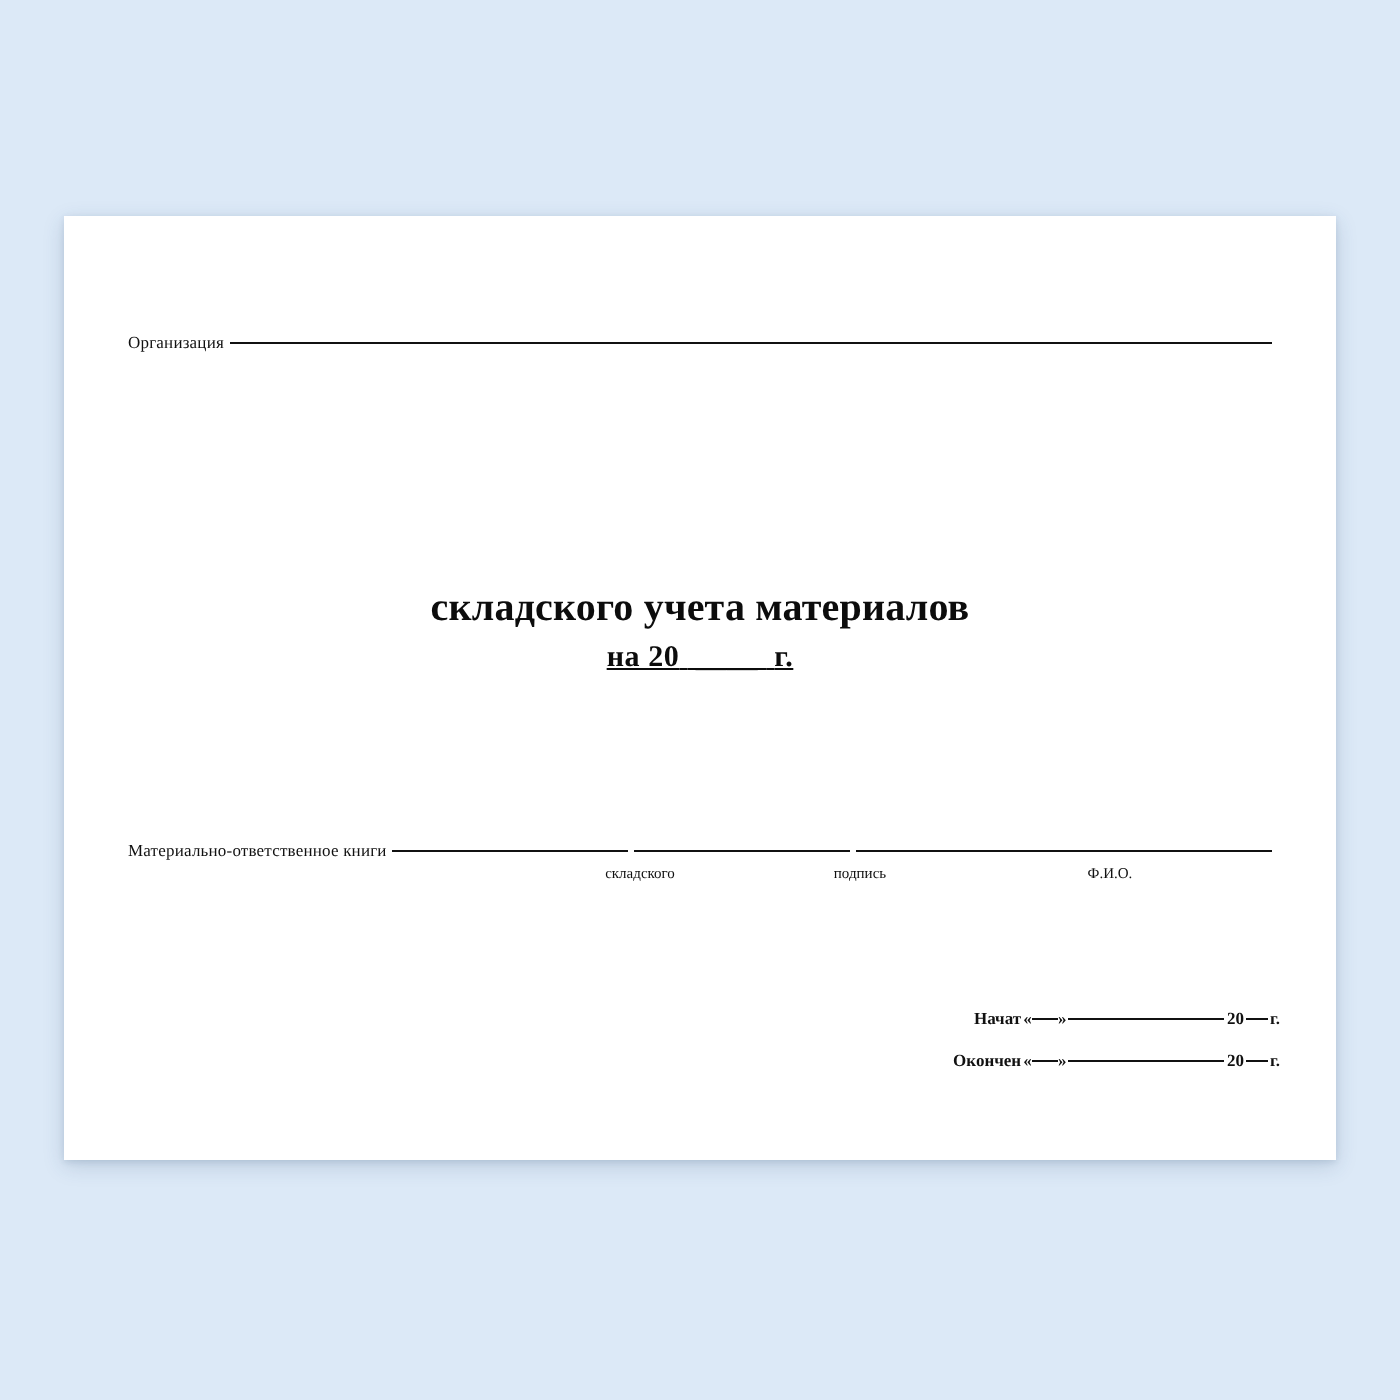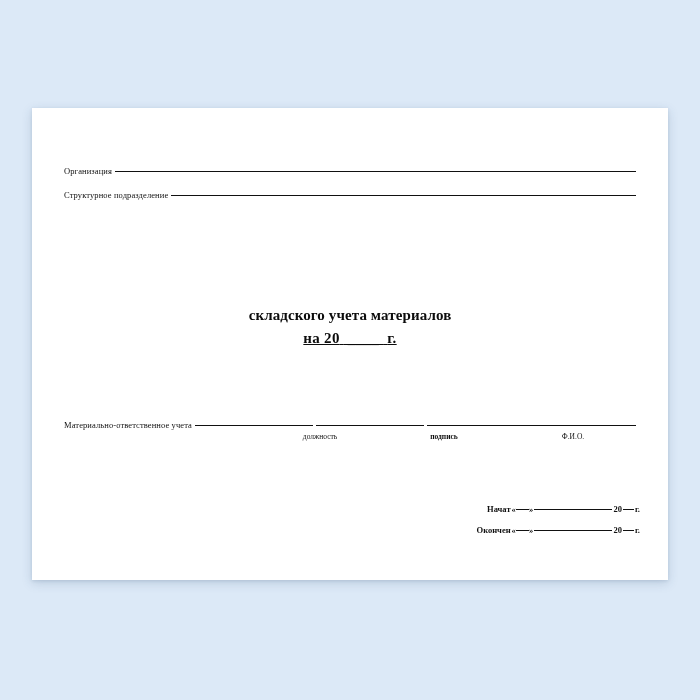--- a/index.html
+++ b/index.html
@@ -73,25 +73,25 @@
     text-align: center;
   }
   .title-main {
     font-size: 17px;
     font-weight: bold;
     letter-spacing: 1.2px;
     color: #0c0c0c;
     line-height: 1.25;
   }
   .title-sub {
-    font-size: 15px;
+    font-size: 20px;
     font-weight: bold;
     color: #0c0c0c;
     line-height: 1.3;
-    margin-top: 18px;
+    margin-top: 3px;
     letter-spacing: 0.1px;
   }
   .title-year {
     font-size: 15px;
     font-weight: bold;
     color: #0c0c0c;
     margin-top: 4px;
     letter-spacing: 0.3px;
     text-decoration: underline;
   }
@@ -109,22 +109,22 @@
     height: 12px;
     font-size: 7.5px;
     color: #111111;
   }
   .caption-row span {
     position: absolute;
     text-align: center;
     white-space: nowrap;
   }
   #cap-dolzh { left: 196px; width: 120px; }
-  #cap-podpis { left: 330px; width: 100px; font-weight: bold; }
-  #cap-fio { left: 444px; width: 130px; }
+  #cap-podpis { left: 316px; width: 100px; }
+  #cap-fio { left: 426px; width: 130px; }
 
   
   #reg-row { left: 32px; top: 352px; }
   #reg-row .rule { width: 120px; flex: none; }
 
   
   .dates {
     position: absolute;
     right: 28px;
     top: 396px;
@@ -171,42 +171,38 @@
 
 <div class="stage">
   <div class="page-shadow">
     <div class="page">
 
       <div class="field-row" id="org-row">
         <span class="field-label">Организация</span>
         <span class="rule"></span>
       </div>
 
-      <div class="field-row" id="dept-row">
-        <span class="field-label">Структурное подразделение</span>
-        <span class="rule"></span>
-      </div>
 
       <div class="title-block">
         <div class="title-sub">складского учета материалов</div>
         <div class="title-year">
           <span>на 20</span>
           <span>&nbsp;____&nbsp;</span>
           <span>г.</span>
         </div>
       </div>
 
       <div class="field-row" id="resp-row">
-        <span class="field-label">Материально-ответственное учета</span>
+        <span class="field-label">Материально-ответственное книги</span>
         <span class="rule fixed seg1"></span>
         <span class="rule fixed seg2"></span>
         <span class="rule seg3"></span>
       </div>
       <div class="caption-row">
-        <span id="cap-dolzh">должность</span>
+        <span id="cap-dolzh">складского</span>
         <span id="cap-podpis">подпись</span>
         <span id="cap-fio">Ф.И.О.</span>
       </div>
 
 
       <div class="dates">
         <div class="date-line">
           <span class="lbl">Начат</span>
           <span class="q">«</span>
           <span class="blank-sm"></span>

